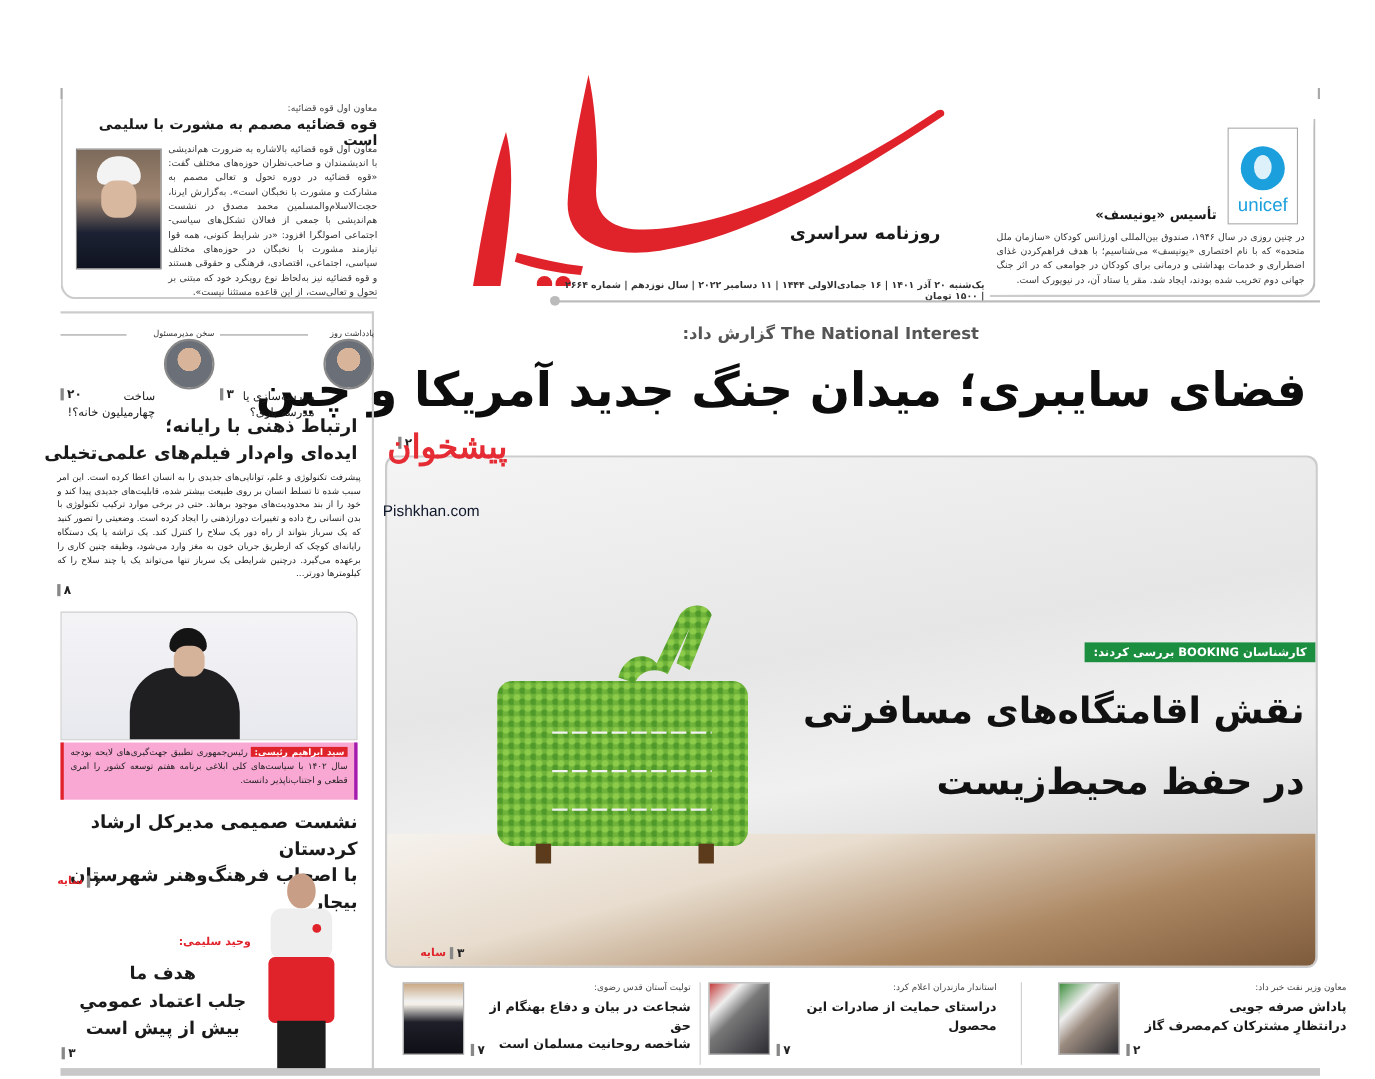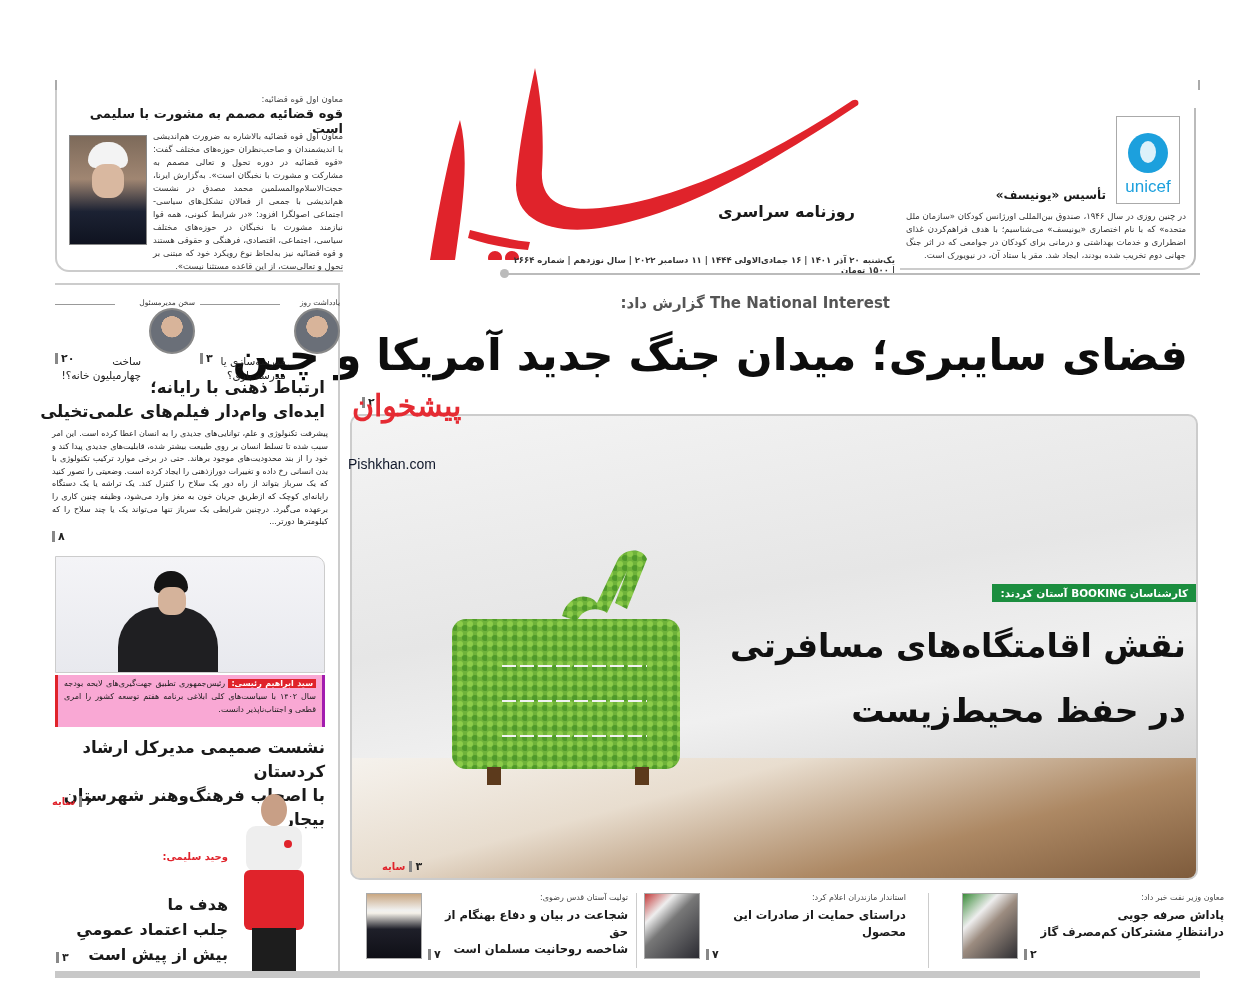--- a/index.html
+++ b/index.html
@@ -88,21 +88,21 @@
   #raisi-photo .face { position:absolute; left: 102px; top: 30px; width: 28px; height: 28px; background:#d5b39b; border-radius: 40%; }
   #raisi-caption { left: 55px; top: 675px; width: 270px; height: 52px; background:#f9a8d4; border-right: 3px solid #a21caf; border-left: 3px solid #e0232b; padding: 2px 6px; font-size: 8px; line-height: 13px; text-align: justify; }
   #raisi-caption .name { background:#e0232b; color:#fff; font-weight: bold; padding: 0 3px; }
 
   #kurd-title { right: 925px; top: 736px; font-size: 16.5px; font-weight: bold; line-height: 24px; width: 290px; text-align: right; }
   #kurd-pageref { left: 52px; top: 796px; display:flex; gap:4px; align-items:center; direction:ltr; }
   #kurd-pageref .mini { color:#e0232b; font-size: 10px; font-weight: bold; }
 
   #salimi-photo { left: 240px; top: 792px; width: 66px; height: 180px; }
   #salimi-kicker { right: 1022px; top: 851px; font-size: 10px; font-weight: bold; color:#e0232b; }
-  #salimi-title { right: 1022px; top: 892px; font-size: 16px; font-weight: bold; line-height: 25px; text-align: right; width: 160px; }
+  #salimi-title { right: 1022px; top: 872px; font-size: 16px; font-weight: bold; line-height: 25px; text-align: center; width: 160px; }
   #salimi-pageref { left: 56px; top: 952px; }
 
   
   .bnews { position:absolute; top: 893px; width: 270px; height: 75px; }
   .bnews .thumb { position:absolute; left: 0; top: 0; width: 56px; height: 66px; border: 1px solid #aaa; }
   .bnews .kick { position:absolute; right: 0; top: 0; font-size: 8px; color:#444; }
   .bnews .h { position:absolute; right: 0; top: 14px; font-size: 11.5px; font-weight: bold; line-height: 17px; width: 200px; text-align: right; }
   .bnews .pref { position:absolute; left: 62px; top: 56px; }
   #bn1 { left: 366px; width: 262px; }
   #bn2 { left: 644px; width: 262px; }
@@ -169,21 +169,21 @@
       </pattern>
     </defs>
     <path d="M 115 85 C 120 65, 140 60, 150 72 L 170 30 C 175 18, 195 15, 200 28 L 180 78 L 168 72 L 180 40 L 160 82 C 150 75, 135 78, 130 90 Z" fill="url(#leaves)"></path>
     <rect x="5" y="88" width="228" height="150" rx="14" fill="url(#leaves)"></rect>
     <line x1="55" y1="135" x2="200" y2="135" stroke="#f2f2f2" stroke-width="2" stroke-dasharray="14 4"></line>
     <line x1="55" y1="170" x2="200" y2="170" stroke="#f2f2f2" stroke-width="2" stroke-dasharray="14 4"></line>
     <line x1="55" y1="205" x2="200" y2="205" stroke="#f2f2f2" stroke-width="2" stroke-dasharray="14 4"></line>
     <rect x="40" y="236" width="14" height="18" fill="#5c3a1c"></rect>
     <rect x="188" y="236" width="14" height="18" fill="#5c3a1c"></rect>
   </svg>
-  <div id="booking-kicker">کارشناسان BOOKING آستان کردند:</div>
+  <div id="booking-kicker">کارشناسان BOOKING بررسی کردند:</div>
   <div id="booking-head1">نقش اقامتگاه‌های مسافرتی</div>
   <div id="booking-head2">در حفظ محیط‌زیست</div>
   <div id="feature-pageref">
     <span class="mini">سایه</span>
     <span class="pageref">۳</span>
   </div>
 </div>
 
 <div id="watermark" class="abs">
   <div id="wm-script">پیشخوان</div>

